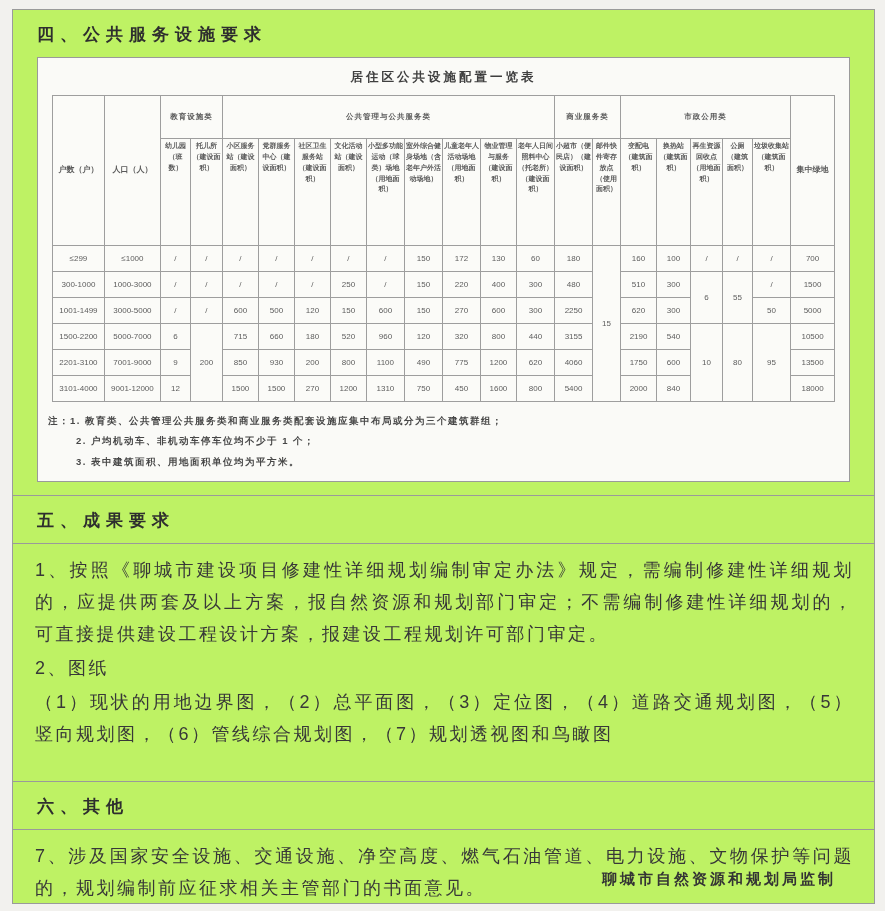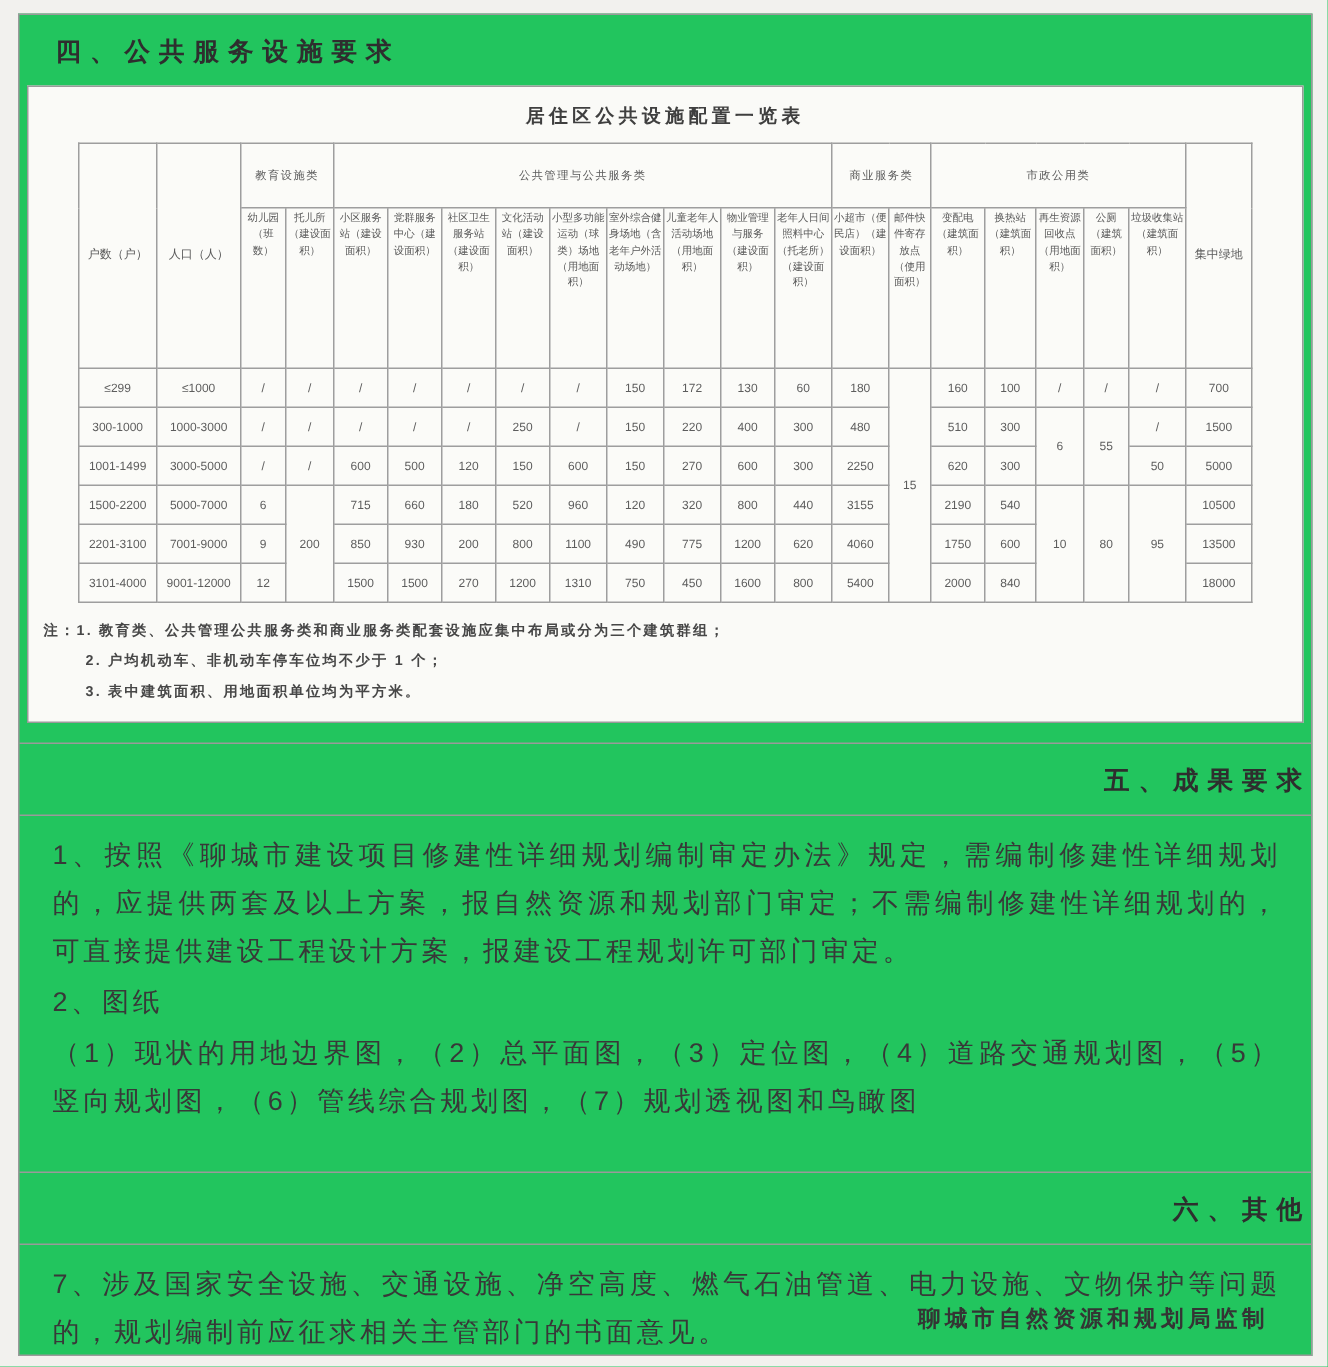--- a/index.html
+++ b/index.html
@@ -5,47 +5,46 @@
   html,body{margin:0;padding:0;}
   body{
     width:885px;height:911px;
     background:#f2f1ee;
     font-family:"Liberation Sans",sans-serif;
     color:#3c3c3c;
     position:relative;overflow:hidden;
   }
   .page{
     position:absolute;left:12px;top:9px;right:10px;bottom:7px;
-    background:#22c55e;
+    background:#bef264;
     border:1px solid #9a9a9a;
   }
   .heading{
     font-size:17px;font-weight:bold;color:#2e2e2e;
     letter-spacing:6px;
     padding:13px 0 11px 24px;
   }
   .rule-block{
     border-top:1px solid #9a9a9a;border-bottom:1px solid #9a9a9a;
     margin-top:13px;
-    text-align:right;
   }
   .table-box{
-    margin:0 5px;
+    margin:0 24px;
     border:1px solid #9a9a9a;
     background:#fafaf7;
     padding-bottom:4px;
   }
   .table-title{
     text-align:center;font-size:12.5px;font-weight:bold;color:#3f3f3f;
     letter-spacing:3px;padding:11px 0 9px 0;
   }
   table{border-collapse:collapse;table-layout:fixed;margin:0 auto;width:782px;background:#fbfbf8;}
   th,td{border:1px solid #9e9e9e;}
   th{
-    font-weight:normal;font-size:7px;color:#5a5a5a;line-height:1.55;
+    font-weight:bold;font-size:7px;color:#5a5a5a;line-height:1.55;
     padding:2px 1px;word-break:break-all;vertical-align:top;text-align:center;
   }
   th.grp{font-size:7.5px;height:38px;vertical-align:middle;letter-spacing:1px;}
   th.corner{font-size:8px;vertical-align:middle;letter-spacing:0;}
   th.sub{height:102px;}
   td{
     font-size:8px;color:#5d5d5d;text-align:center;height:25px;padding:0 1px;
     word-break:break-all;
   }
   .notes{
@@ -54,21 +53,21 @@
   }
   .notes p{margin:0;}
   .notes p + p{padding-left:28px;}
   .content{
     font-size:18px;line-height:1.78;letter-spacing:2.5px;
     color:#383838;text-align:justify;
     padding:10px 20px 16px 22px;
   }
   .content p{margin:0 0 2px 0;}
   .footer{
-    position:absolute;right:28px;bottom:14px;
+    position:absolute;right:38px;bottom:14px;
     font-size:15px;font-weight:bold;color:#343434;letter-spacing:3px;
   }
 </style>
 </head>
 <body>
 
 <div class="page">
 
   <div class="heading">四、公共服务设施要求</div>
 

